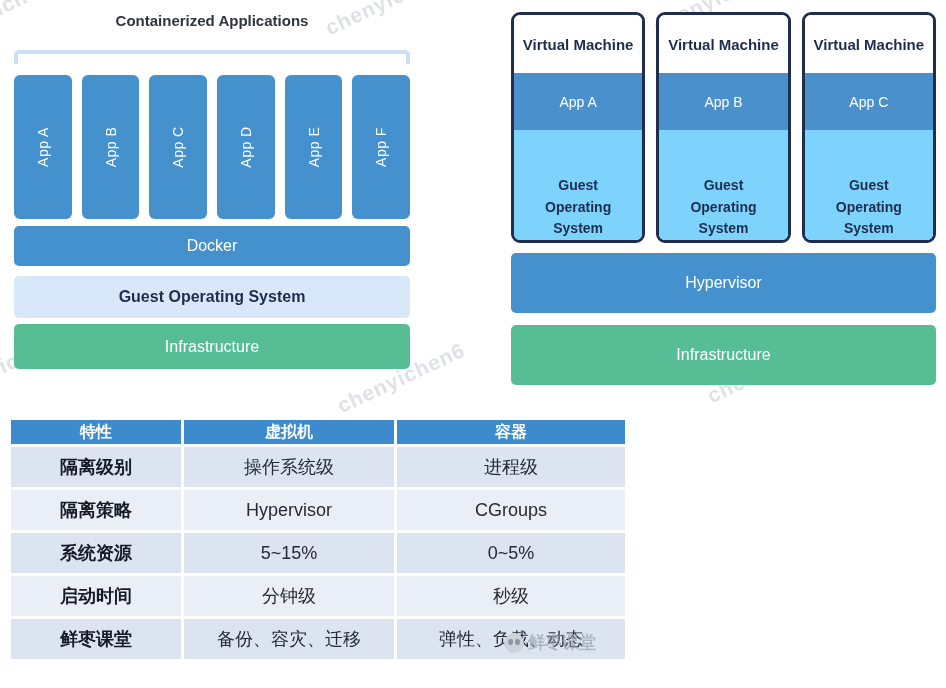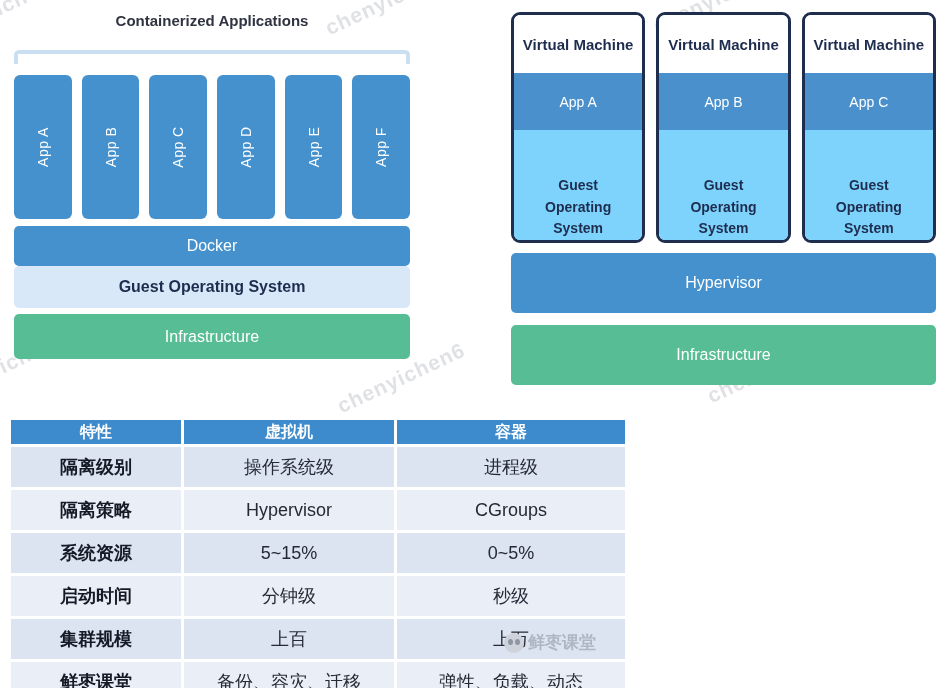--- a/index.html
+++ b/index.html
@@ -64,21 +64,21 @@
   .app-box .v-label {
     position: absolute; left: 50%; top: 50%;
     transform: translate(-50%, -50%) rotate(-90deg);
     white-space: nowrap;
     color: #ffffff; font-size: 14px; letter-spacing: .5px;
   }
   .layer {
     display: flex; align-items: center; justify-content: center;
     border-radius: 5px; font-size: 16px;
   }
-  .layer.blue  { background: #4591cd; color: #ffffff; height: 40px; margin-bottom: 0; }
+  .layer.blue  { background: #4591cd; color: #ffffff; height: 40px; margin-bottom: 10px; }
   .layer.light { background: #d9e8f8; color: #1e2c4e; font-weight: 600; height: 42px; margin-bottom: 6px; }
   .layer.green { background: #56bd94; color: #ffffff; height: 45px; }
 
   
   .right-diagram { position: absolute; left: 511px; top: 12px; width: 425px; }
   .vm-row { display: flex; gap: 11px; height: 231px; margin-bottom: 10px; }
   .vm-box {
     flex: 1; display: flex; flex-direction: column;
     border: 3px solid #1f2d4e; border-radius: 9px;
     overflow: hidden; background: #ffffff;
@@ -222,25 +222,20 @@
         <th>系统资源</th>
         <td>5~15%</td>
         <td>0~5%</td>
       </tr>
       <tr>
         <th>启动时间</th>
         <td>分钟级</td>
         <td>秒级</td>
       </tr>
       <tr>
-        <th>集群规模</th>
-        <td>上百</td>
-        <td>上万</td>
-      </tr>
-      <tr>
         <th>鲜枣课堂</th>
         <td>备份、容灾、迁移</td>
         <td>弹性、负载、动态</td>
       </tr>
     </tbody>
   </table>
 </div>
 
 <div class="brand-wm">
   <span class="brand-icon"></span>

